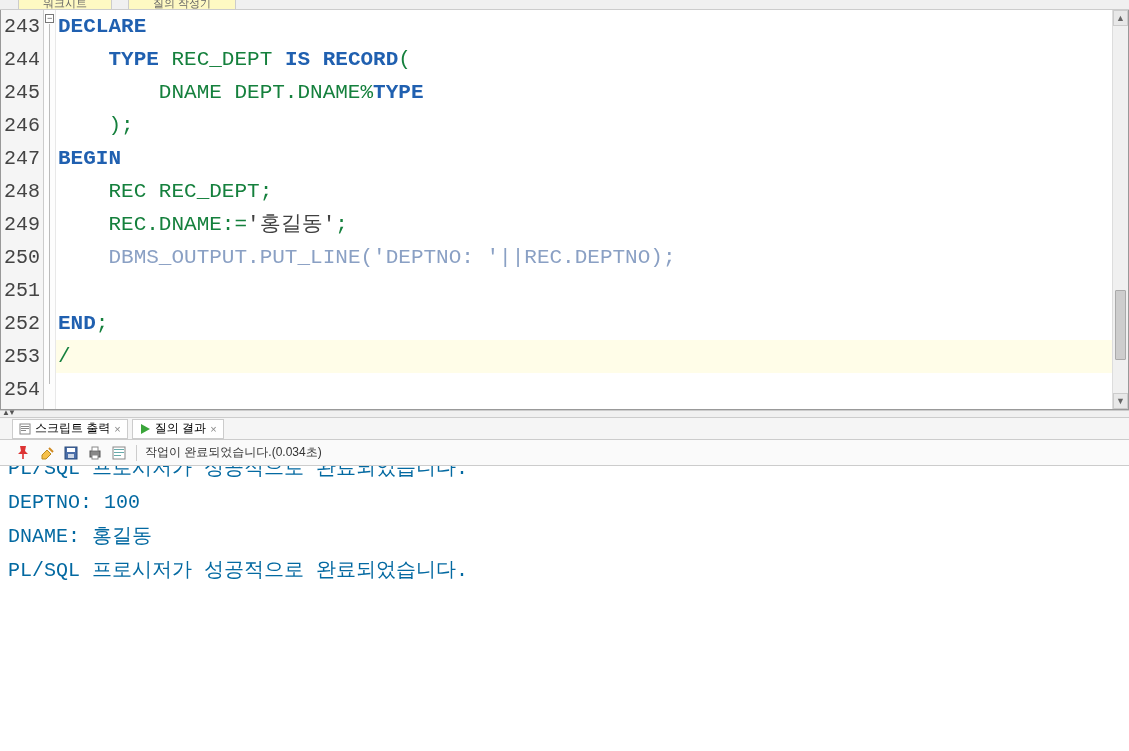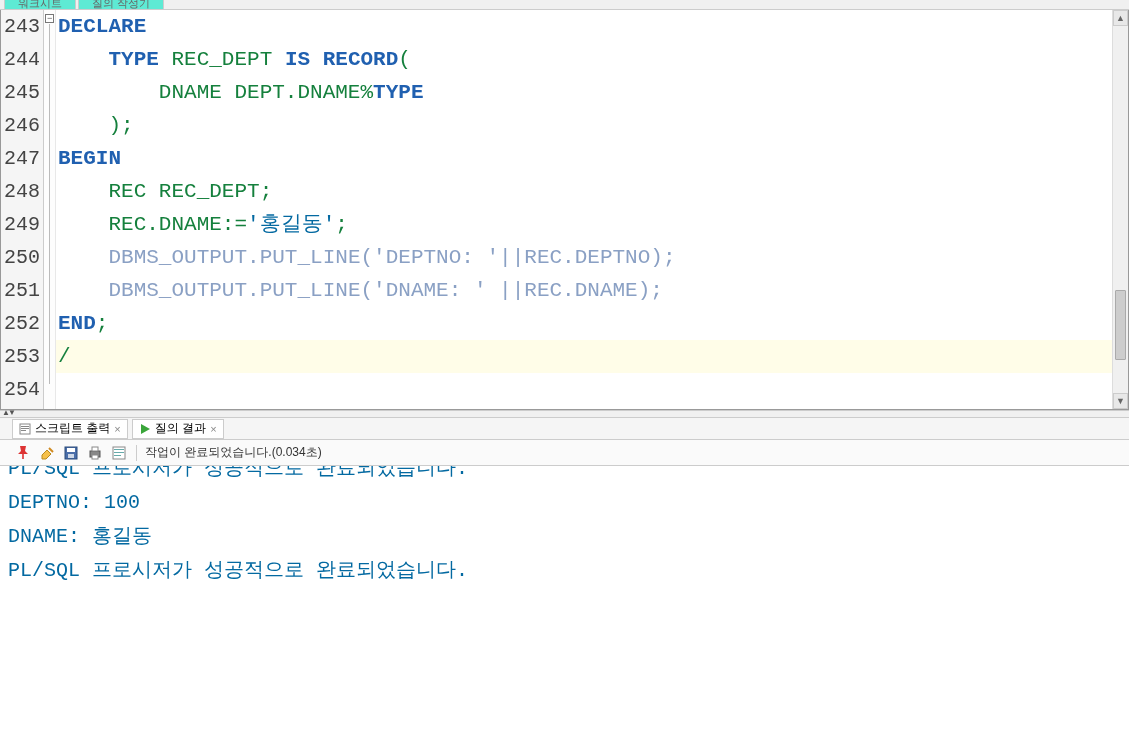--- a/index.html
+++ b/index.html
@@ -17,28 +17,29 @@
     height: 10px;
     border-bottom: 1px solid #ccc;
     background: #f0f0f0;
     display: flex;
     align-items: flex-end;
     font-size: 11px;
     color: #666;
     padding-left: 4px;
   }
   .top-tab {
-    padding: 0 13px;
+    padding: 0 24px;
     border: 1px solid #ccc;
     border-bottom: none;
-    background: #5eead4;
+    background: #fef9c3;
     margin-right: 2px;
     height: 10px;
     overflow: hidden;
     line-height: 6px;
+    margin-left: 14px;
   }
   .editor-area {
     flex: 0 0 auto;
     display: flex;
     flex-direction: row;
     border: 1px solid #999;
     border-top: none;
     background: #fff;
     height: 400px;
     position: relative;
@@ -97,21 +98,21 @@
     height: 33px;
     line-height: 33px;
     white-space: pre;
     padding-left: 2px;
   }
   .code-line.current {
     background: #fffde8;
   }
   .kw { color: #2060b0; font-weight: bold; }
   .num { color: #2a8a2a; }
-  .str { color: #0369a1; }
+  .str { color: #404040; }
   .fn { color: #8aa0c4; }
   .txt { color: #15803d; }
 
   .splitter {
     height: 8px;
     background: #f0f0f0;
     border-top: 1px solid #ccc;
     border-bottom: 1px solid #ccc;
     position: relative;
   }
@@ -253,21 +254,21 @@
   </div>
   <div class="code" id="code">
       <div class="code-line"><span class="kw">DECLARE</span></div>
       <div class="code-line"><span class="txt">    </span><span class="kw">TYPE</span><span class="txt"> REC_DEPT </span><span class="kw">IS RECORD</span><span class="txt">(</span></div>
       <div class="code-line"><span class="txt">        DNAME DEPT.DNAME%</span><span class="kw">TYPE</span></div>
       <div class="code-line"><span class="txt">    );</span></div>
       <div class="code-line"><span class="kw">BEGIN</span></div>
       <div class="code-line"><span class="txt">    REC REC_DEPT;</span></div>
       <div class="code-line"><span class="txt">    REC.DNAME:=</span><span class="str">'홍길동'</span><span class="txt">;</span></div>
       <div class="code-line"><span class="txt">    </span><span class="fn">DBMS_OUTPUT.PUT_LINE('DEPTNO: '||REC.DEPTNO);</span></div>
-      <div class="code-line"><span class="txt">    </span><span class="fn">DBMS_OUTPUT.PUT_LINE('DNAME: ' ||REC.DNAME);</span></div>
+      <div class="code-line"><span class="txt">    </span></div>
       <div class="code-line"><span class="kw">END</span><span class="txt">;</span></div>
       <div class="code-line current"><span class="txt">/</span></div>
     </div>
   <div class="scrollbar-v">
     <div class="sb-btn">▲</div>
     <div class="sb-thumb" style="top:280px;height:70px;"></div>
     <div class="sb-btn" style="position:absolute;bottom:0;left:0;right:0;">▼</div>
   </div>
 </div>
 

